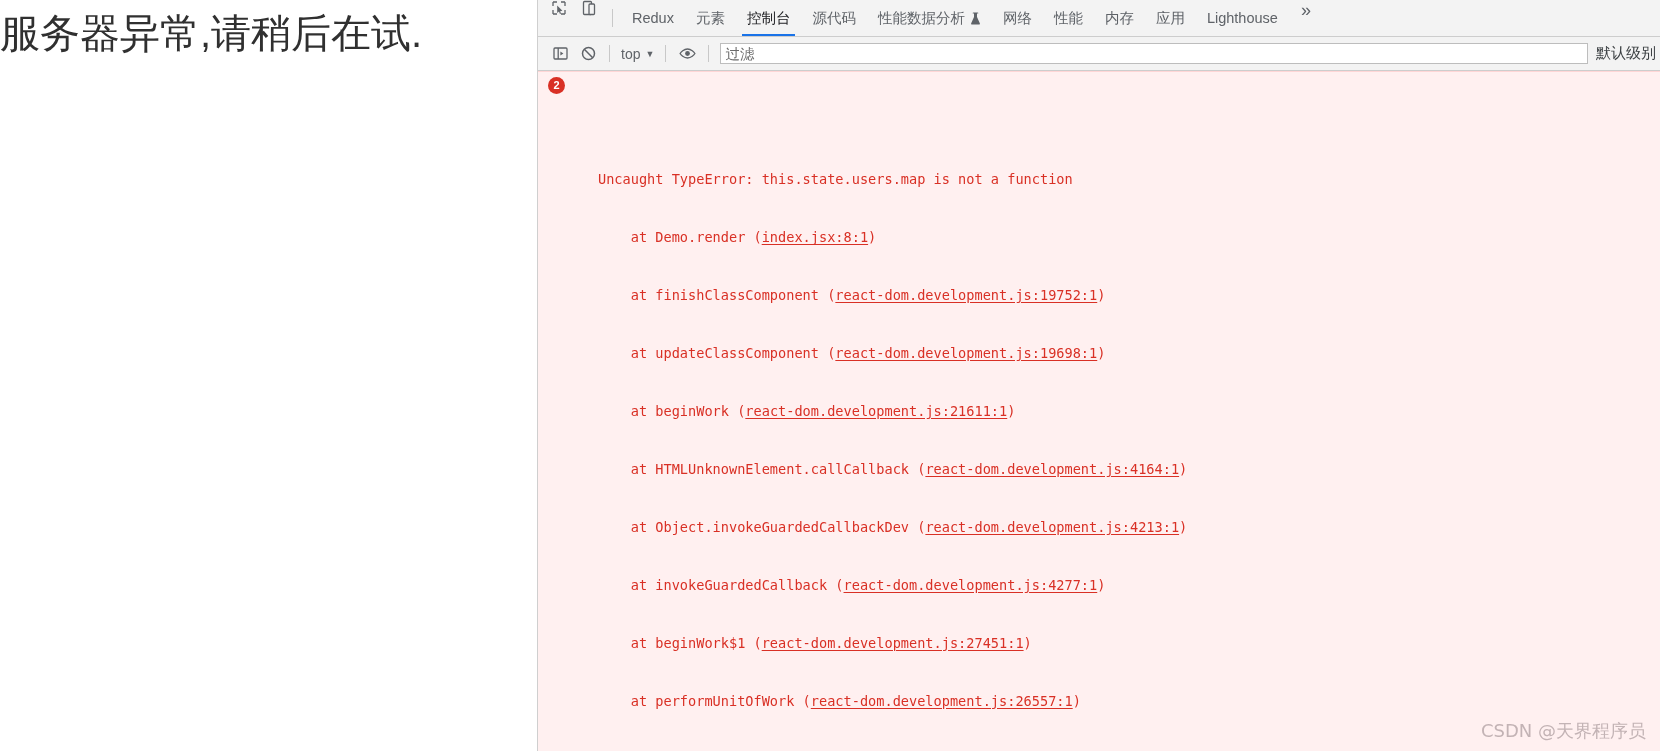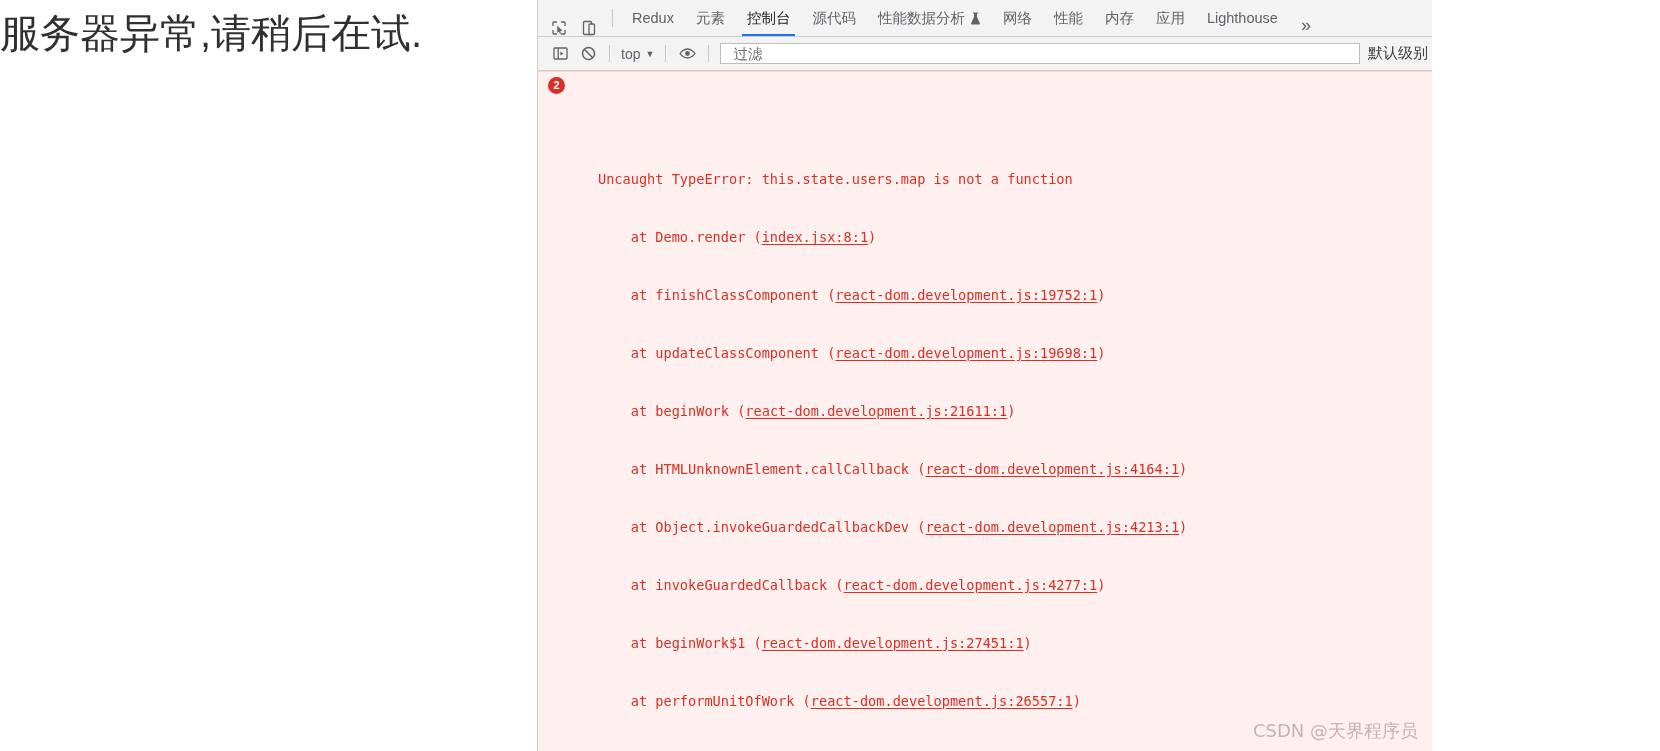--- a/index.html
+++ b/index.html
@@ -2,21 +2,21 @@
 <html><head>
 <meta charset="utf-8">
 <style>
   * { box-sizing: border-box; margin: 0; padding: 0; }
   html, body {
     width: 1660px; height: 751px;
     overflow: hidden;
     background: #ffffff;
     font-family: "Liberation Sans", sans-serif;
   }
-  #root { position: relative; width: 1432px; height: 751px; display: flex; }
+  #root { position: relative; width: 1660px; height: 751px; display: flex; }
 
   
   .page-pane {
     width: 538px; height: 751px;
     background: #ffffff;
     position: relative;
     flex: 0 0 538px;
     border-right: 1px solid #cfcfcf;
   }
   .page-heading {
@@ -41,21 +41,21 @@
     overflow: hidden;
   }
 
   
   .tabbar {
     height: 37px;
     flex: 0 0 37px;
     background: #f3f3f3;
     border-bottom: 1px solid #cdcdcd;
     display: flex;
-    align-items: flex-end;
+    align-items: flex-start;
     padding-left: 6px;
     white-space: nowrap;
   }
   .tb-icon {
     width: 30px;
     display: flex; align-items: center; justify-content: center;
     cursor: pointer;
   }
   .tb-icon svg { display: block; }
   .tb-sep {
@@ -115,21 +115,21 @@
   }
   .caret { font-size: 9px; line-height: 1; position: relative; top: 1px; }
   .filter-input {
     flex: 1 1 auto;
     height: 21px;
     margin: 0 8px 0 4px;
     border: 1px solid #bdbdbd;
     background: #ffffff;
     font-size: 14.5px;
     color: #5f6368;
-    padding: 0 12px;
+    padding: 0 4px;
     font-family: "DejaVu Sans", "Liberation Sans", sans-serif;
     outline: none;
     min-width: 40px;
   }
   .filter-input::placeholder { color: #6b6b6b; opacity: 1; }
   .levels {
     font-size: 15px; color: #3c4043;
     padding-right: 4px;
     font-family: "DejaVu Sans", "Liberation Sans", sans-serif;
     cursor: pointer;

